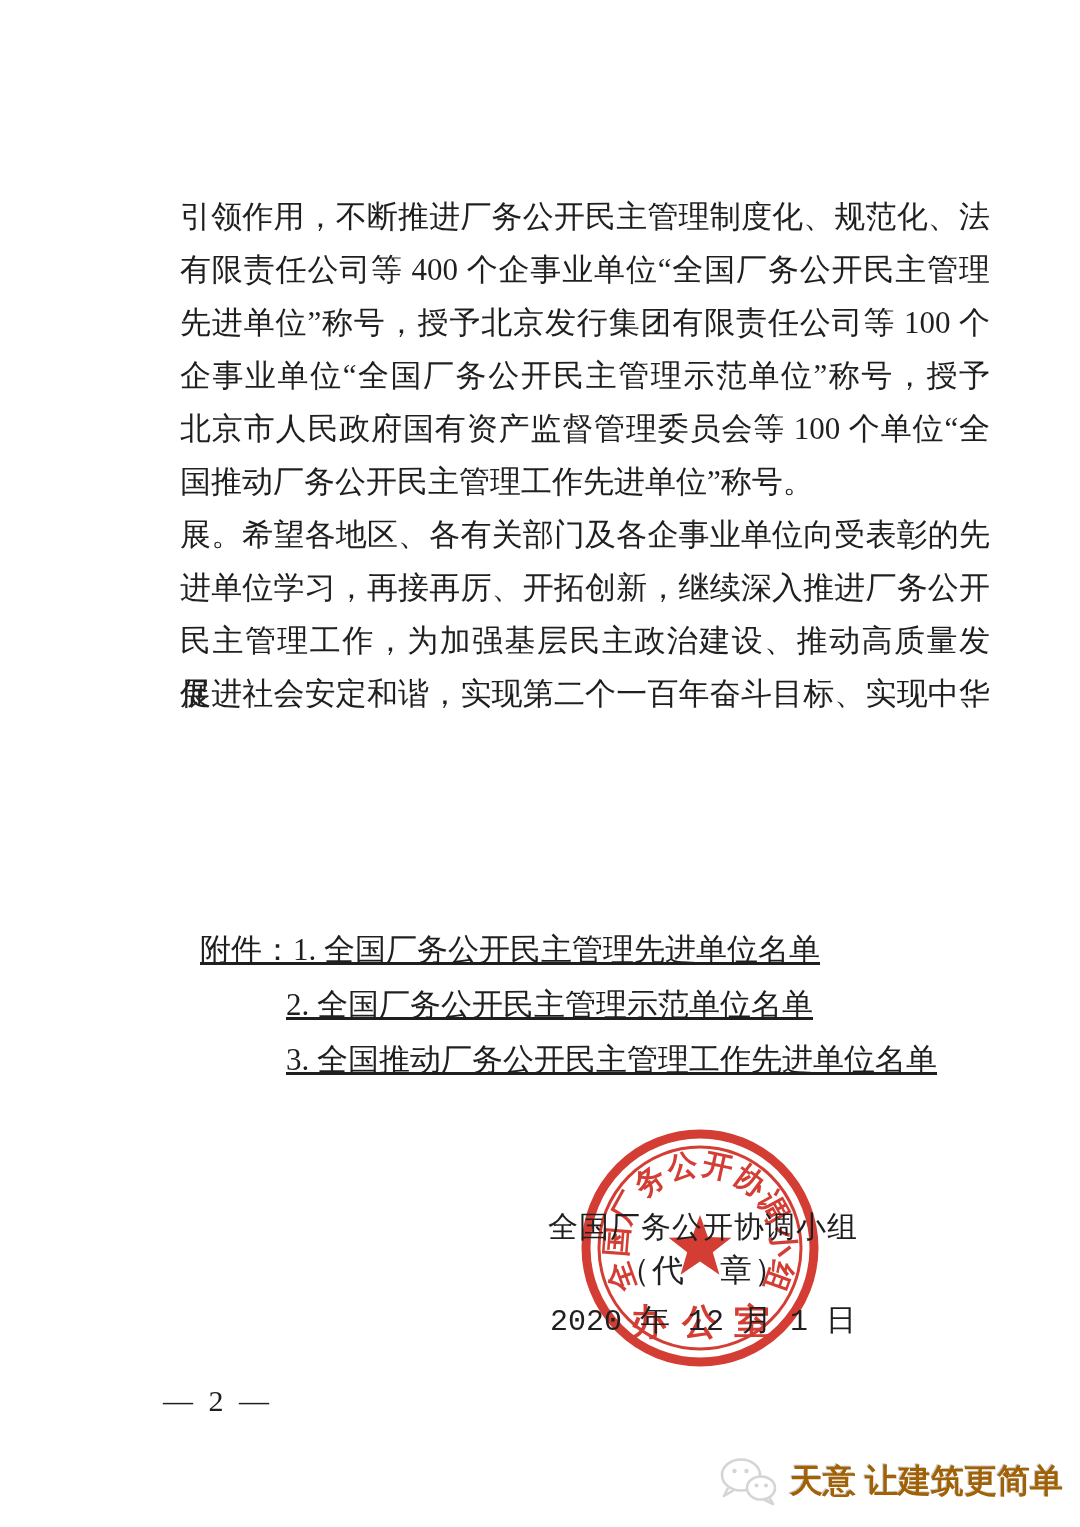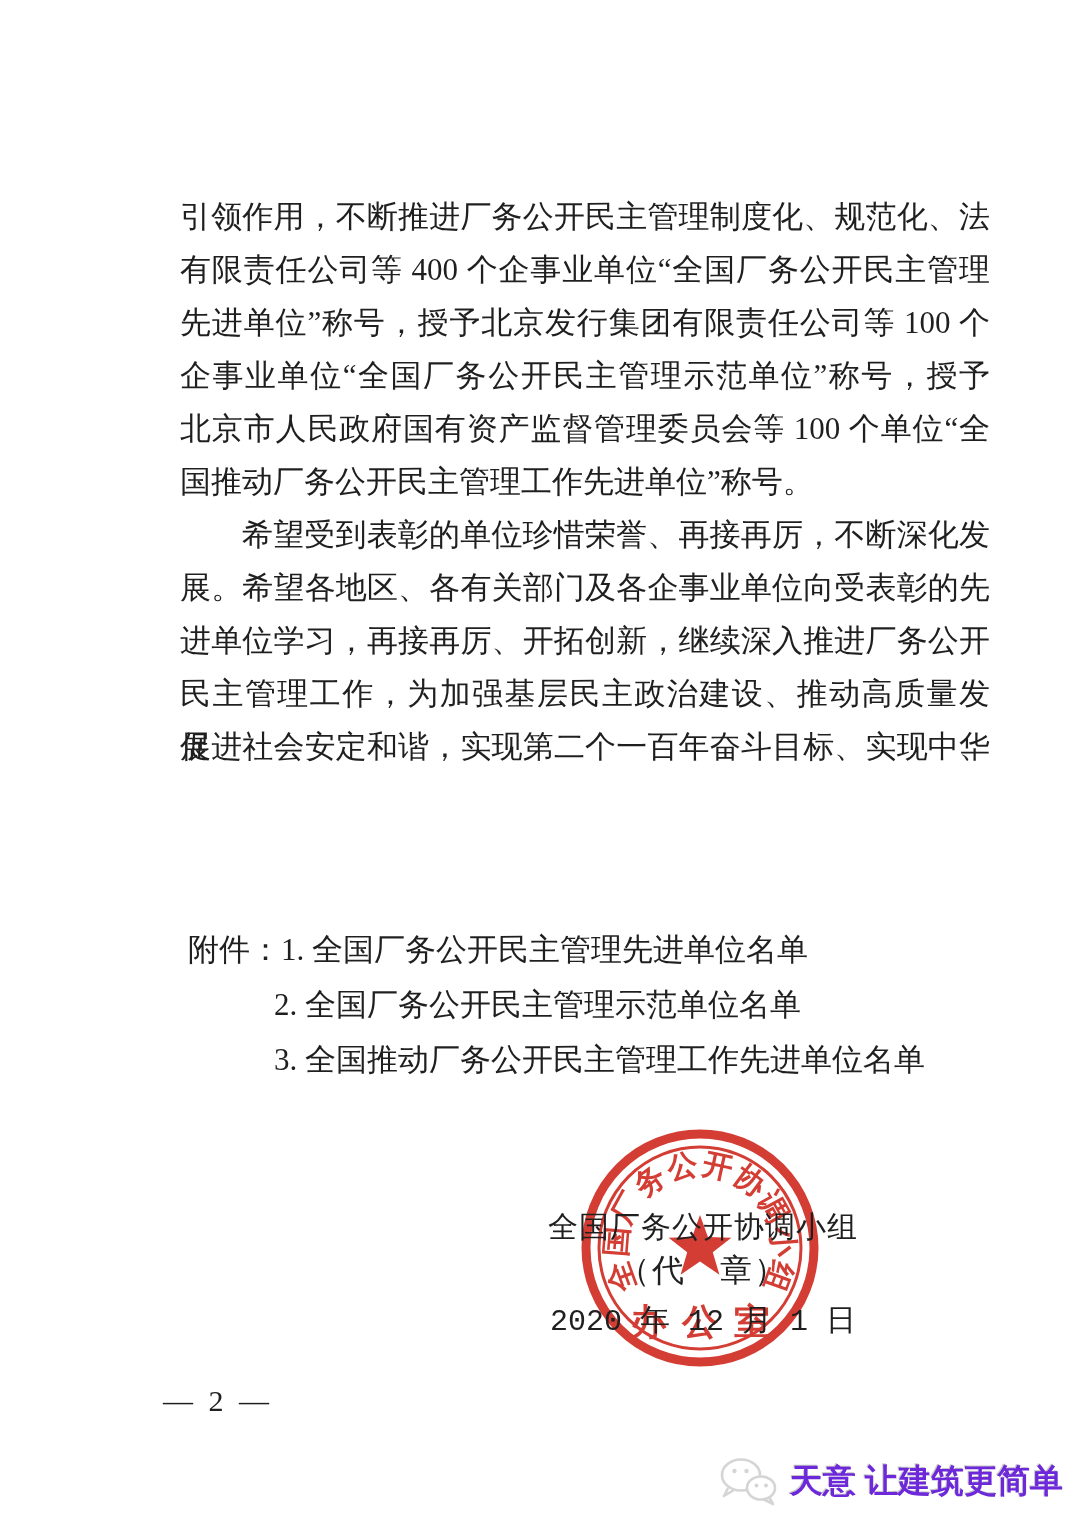--- a/index.html
+++ b/index.html
@@ -13,22 +13,22 @@
     color:#1f1f1f;
   }
   .body-text {
     position:absolute; left:135px; top:190px; width:810px;
     font-size:31px; line-height:53px; z-index:2;margin-left:45px;
   }
   .line { height:53px; }
   .j { text-align:justify; text-align-last:justify; }
   .indent { text-indent:62px; }
   .attachments {
-    position:absolute; left:188px; top:922px;
-    font-size:31px; line-height:55px; z-index:2;
+    position:absolute; left:200px; top:922px;
+    font-size:31px; line-height:55px; z-index:2;text-decoration:underline;
   }
   .att-line { height:55px; white-space:nowrap; }
   .att-cont { padding-left:86px; }
   .closing {
     position:absolute; left:480px; top:1200px; width:446px; height:176px;
     text-align:center; z-index:3;
   }
   .c-line { position:absolute; left:0; width:100%; line-height:53px; white-space:nowrap; }
   .c-org  { top:0;  font-size:30px; letter-spacing:1px; }
   .c-note { top:44px; font-size:32px; letter-spacing:2px; }
@@ -40,37 +40,36 @@
   .seal svg text { font-family:"Liberation Serif","DejaVu Serif",serif; font-weight:bold; }
   .page-number {
     position:absolute; left:163px; top:1374px;
     font-size:30px; line-height:53px; letter-spacing:4px; z-index:2;
   }
   .watermark {
     position:absolute; right:17px; bottom:20px;
     display:flex; align-items:center; gap:10px;
     z-index:4;
     font-family:"Liberation Sans","DejaVu Sans",sans-serif;
-    font-size:33px; font-weight:bold; color:#6d28d9;
+    font-size:33px; font-weight:bold; color:#a16207;
     text-shadow: 1px 1px 0 #ffffff, -1px -1px 0 #c6c6c6;
   }
 </style>
 </head>
 <body>
 
 <div class="page">
 
   <div class="body-text">
     <div class="line j">引领作用，不断推进厂务公开民主管理制度化、规范化、法</div>
     <div class="line j">有限责任公司等 400 个企事业单位“全国厂务公开民主管理</div>
     <div class="line j">先进单位”称号，授予北京发行集团有限责任公司等 100 个</div>
     <div class="line j">企事业单位“全国厂务公开民主管理示范单位”称号，授予</div>
     <div class="line j">北京市人民政府国有资产监督管理委员会等 100 个单位“全</div>
     <div class="line">国推动厂务公开民主管理工作先进单位”称号。</div>
-    <div class="line j indent">希望受到表彰的单位珍惜荣誉、再接再厉，不断深化发</div>
     <div class="line j">展。希望各地区、各有关部门及各企事业单位向受表彰的先</div>
     <div class="line j">进单位学习，再接再厉、开拓创新，继续深入推进厂务公开</div>
     <div class="line j">民主管理工作，为加强基层民主政治建设、推动高质量发展、</div>
     <div class="line j">促进社会安定和谐，实现第二个一百年奋斗目标、实现中华</div>
   </div>
 
   <div class="attachments">
     <div class="att-line">
       <span>附件：</span><span>1. 全国厂务公开民主管理先进单位名单</span>
     </div>

